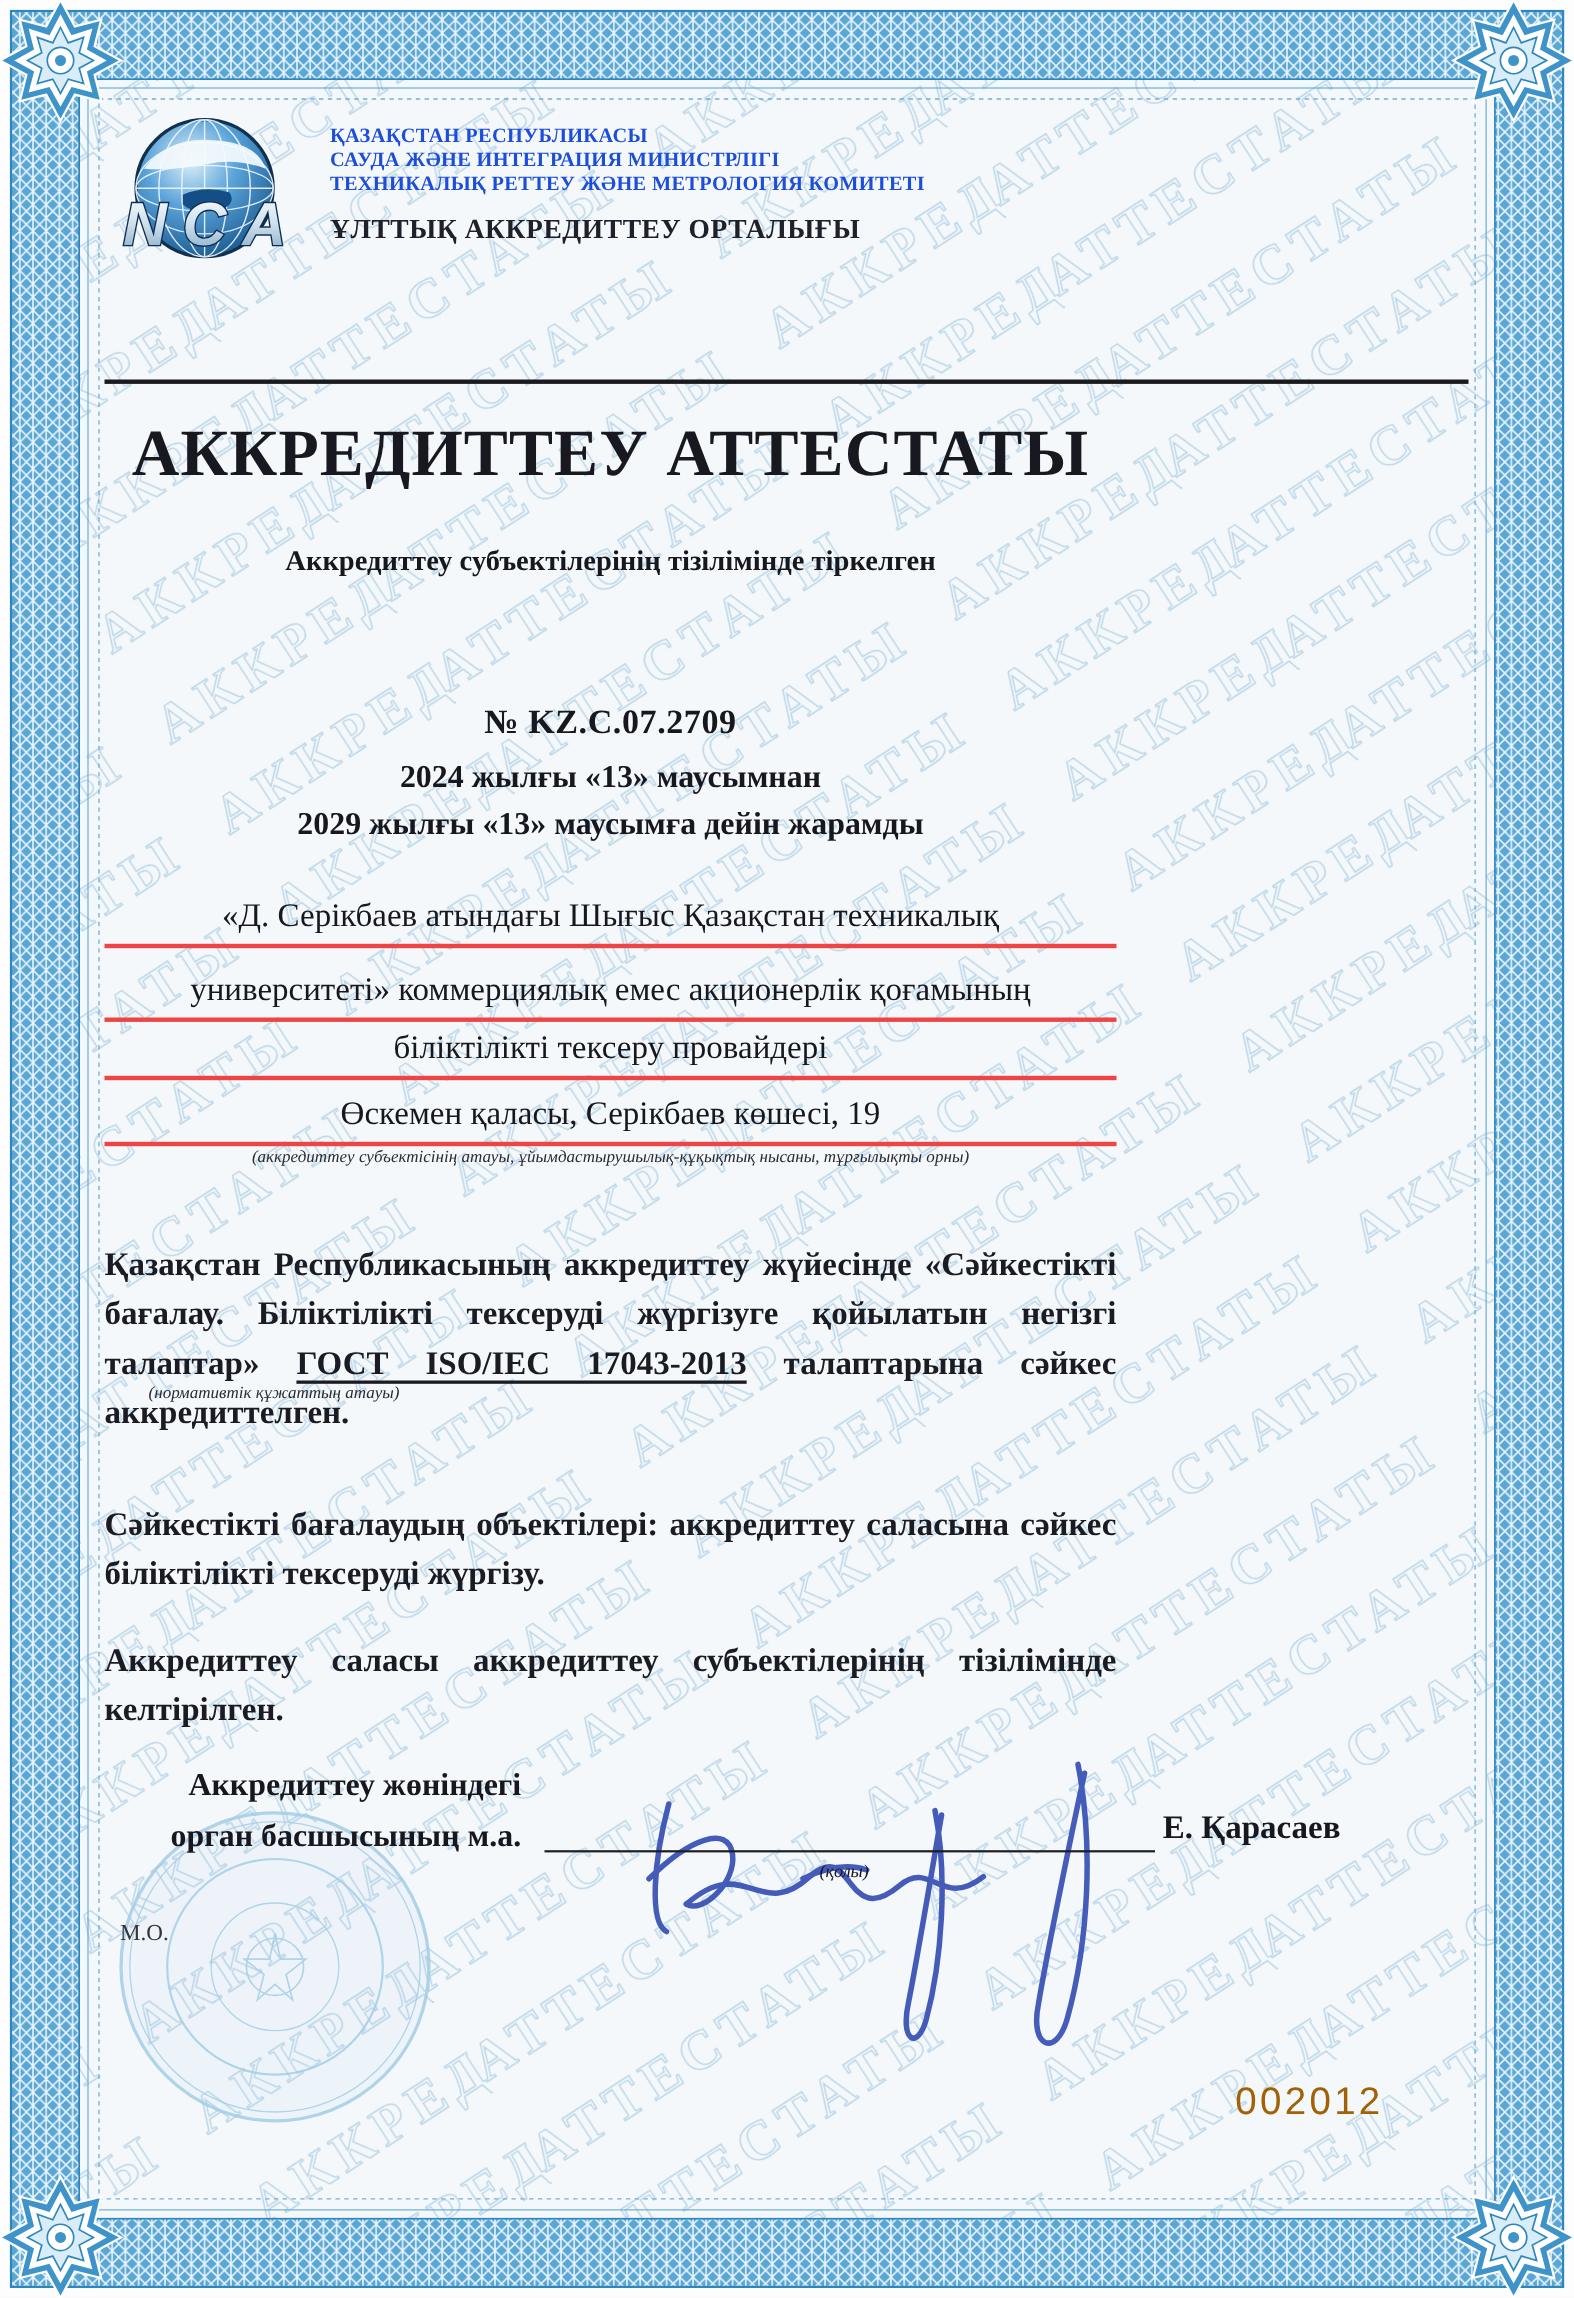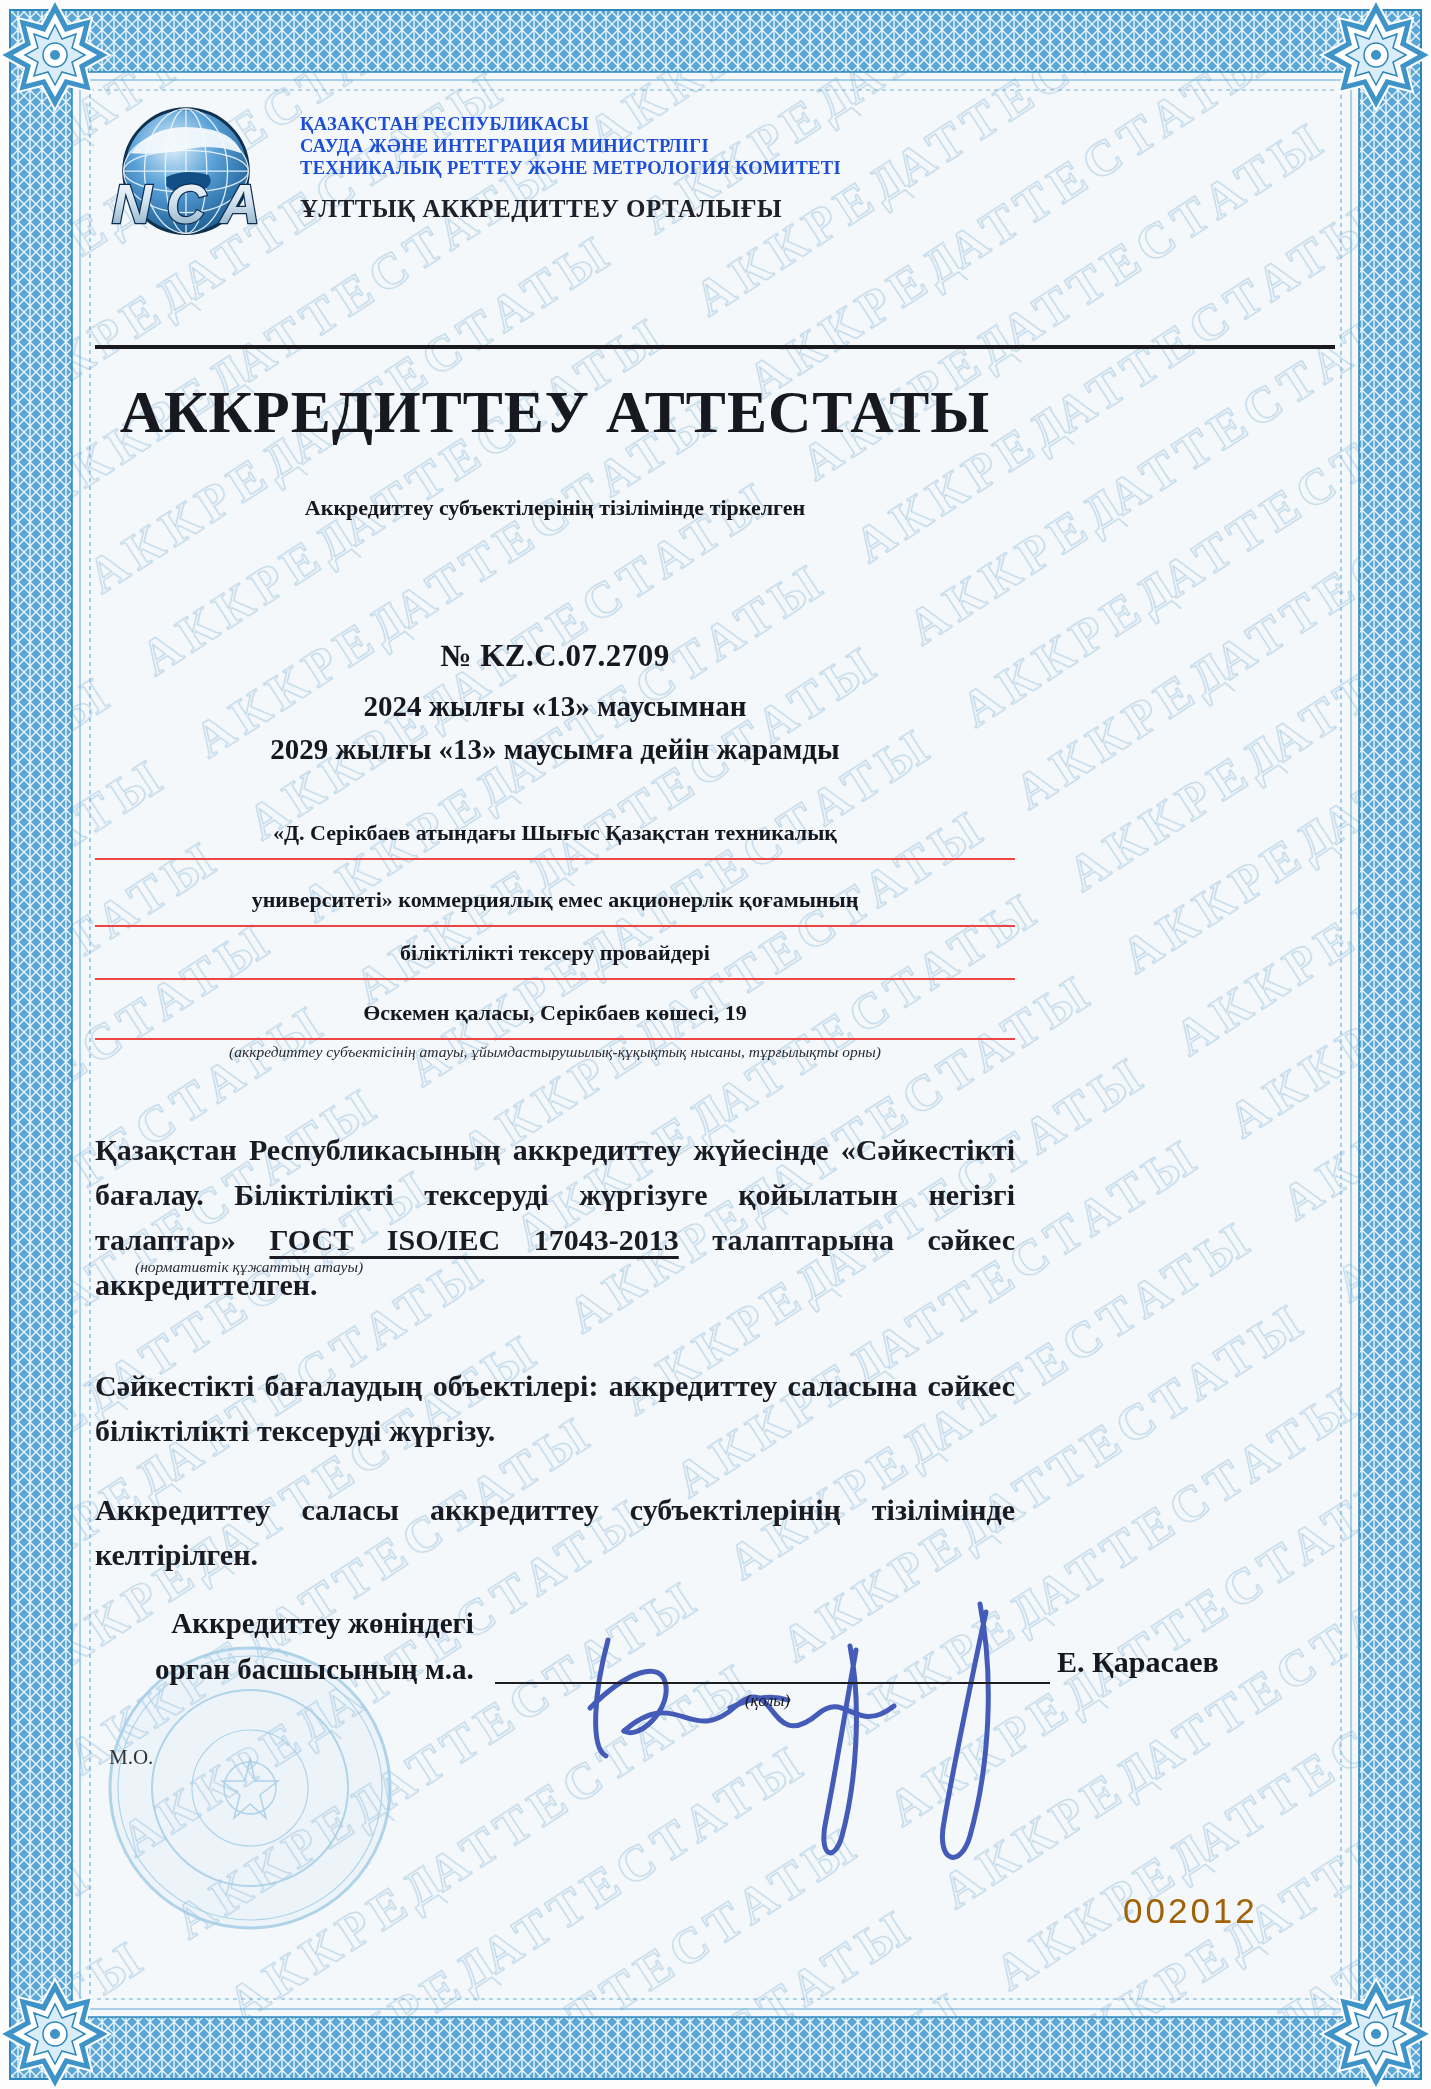--- a/index.html
+++ b/index.html
@@ -17,25 +17,25 @@
   }
   .abs{position:absolute;}
   .colw{width:920px;left:0;}
   .ctr{text-align:center;}
   
   .logo{left:2px;top:6px;width:178px;height:158px;}
   .ministry{left:205px;top:18px;font-weight:bold;font-size:18.5px;line-height:22px;letter-spacing:.3px;color:#1d4ed8;}
   .centername{left:205px;top:100px;font-weight:bold;font-size:25px;letter-spacing:.5px;color:#20202b;}
   .thickrule{left:0;top:250px;width:1240px;height:4px;background:#1b1b1f;}
   .title{top:283px;font-weight:bold;font-size:60px;letter-spacing:1px;color:#181820;}
-  .subtitle{top:400px;font-weight:bold;font-size:22px;}
+  .subtitle{top:400px;font-weight:bold;font-size:26px;}
   .cnum{top:543px;font-weight:bold;font-size:31px;letter-spacing:.5px;}
   .vfrom{top:595px;font-weight:bold;font-size:29px;}
   .vto{top:638px;font-weight:bold;font-size:29px;}
-  .orgline{height:48px;border-bottom:2px solid #ef4444;font-weight:bold;font-size:22px;line-height:46px;}
+  .orgline{height:48px;border-bottom:4px solid #ef4444;font-weight:normal;font-size:30px;line-height:46px;}
   .org1{top:715px;} .org2{top:782px;} .org3{top:835px;} .org4{top:895px;}
   .smallcap{font-style:italic;font-size:15.5px;color:#2a2a33;}
   .orgcap{top:948px;}
   .para{font-weight:bold;font-size:30px;line-height:45px;text-align:justify;color:#1b1b24;}
   .accred{top:1032px;}
   .standard{text-decoration:underline;text-decoration-thickness:3px;text-underline-offset:6px;}
   .normcap{left:40px;top:1163px;}
   .para2{top:1268px;}
   .para3{top:1392px;}
   .sigrole{left:60px;top:1505px;font-weight:bold;font-size:29px;line-height:46px;text-align:right;}

